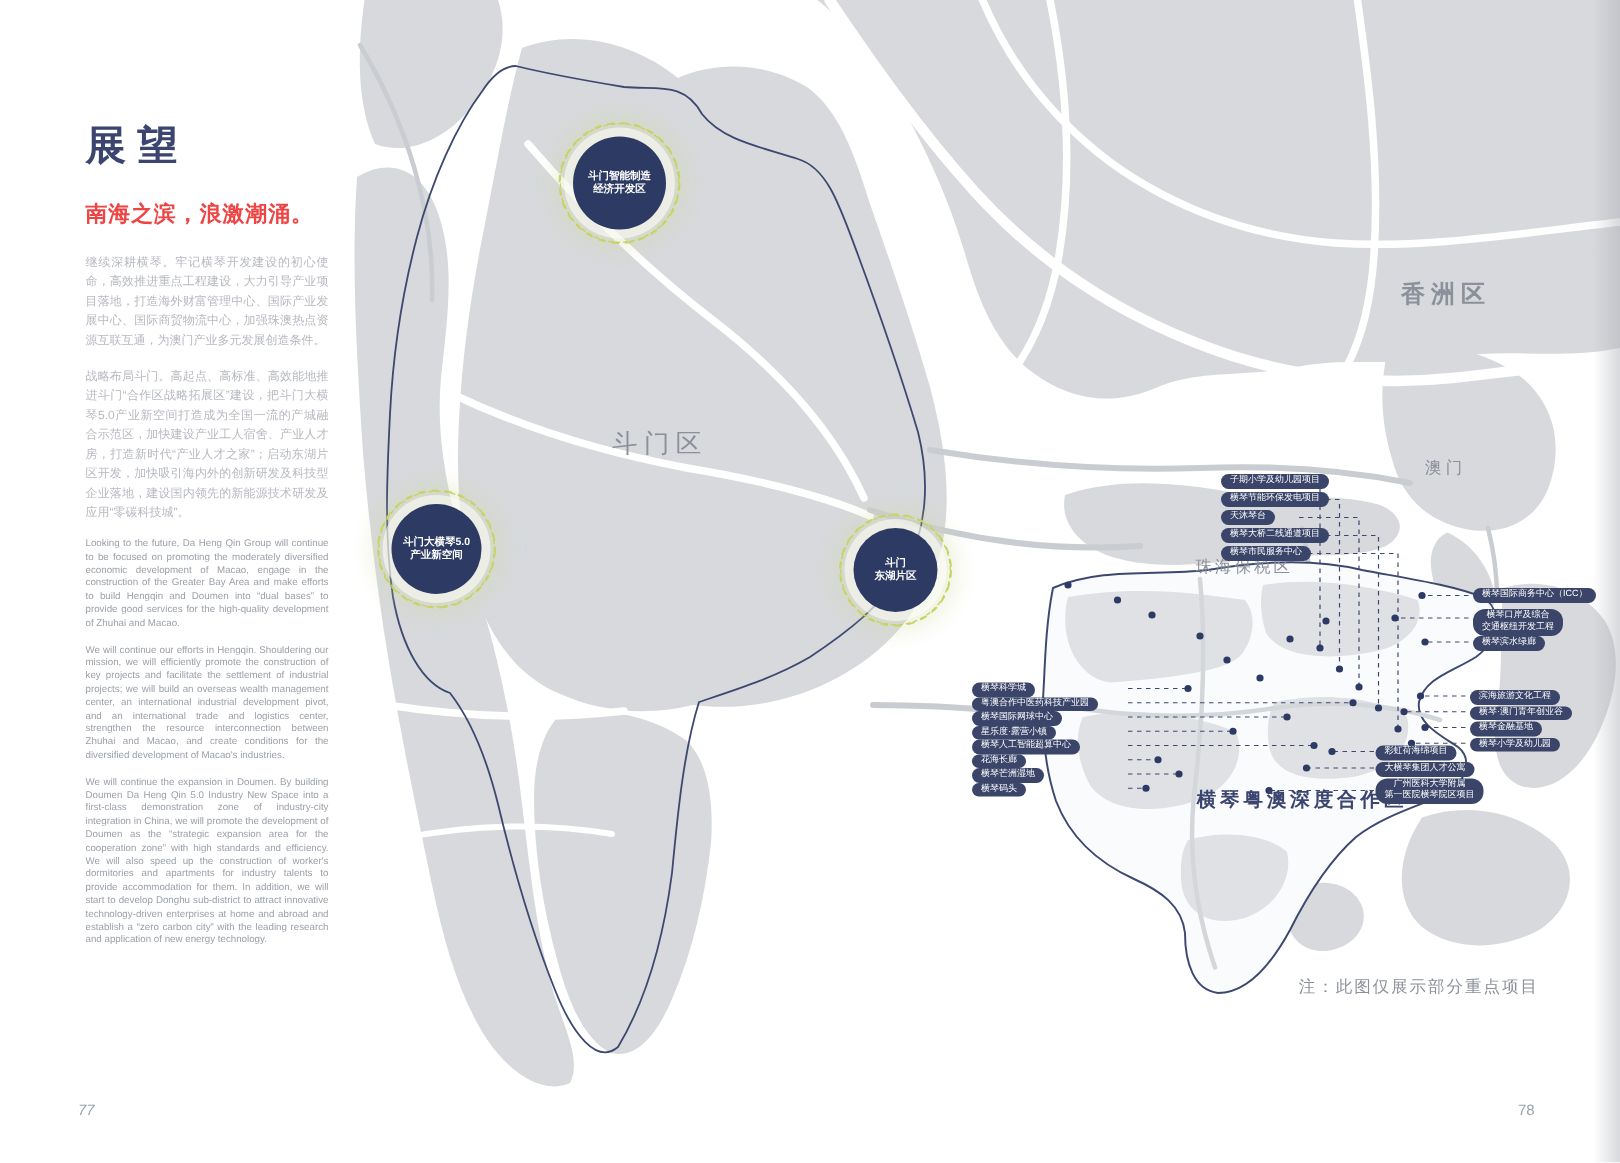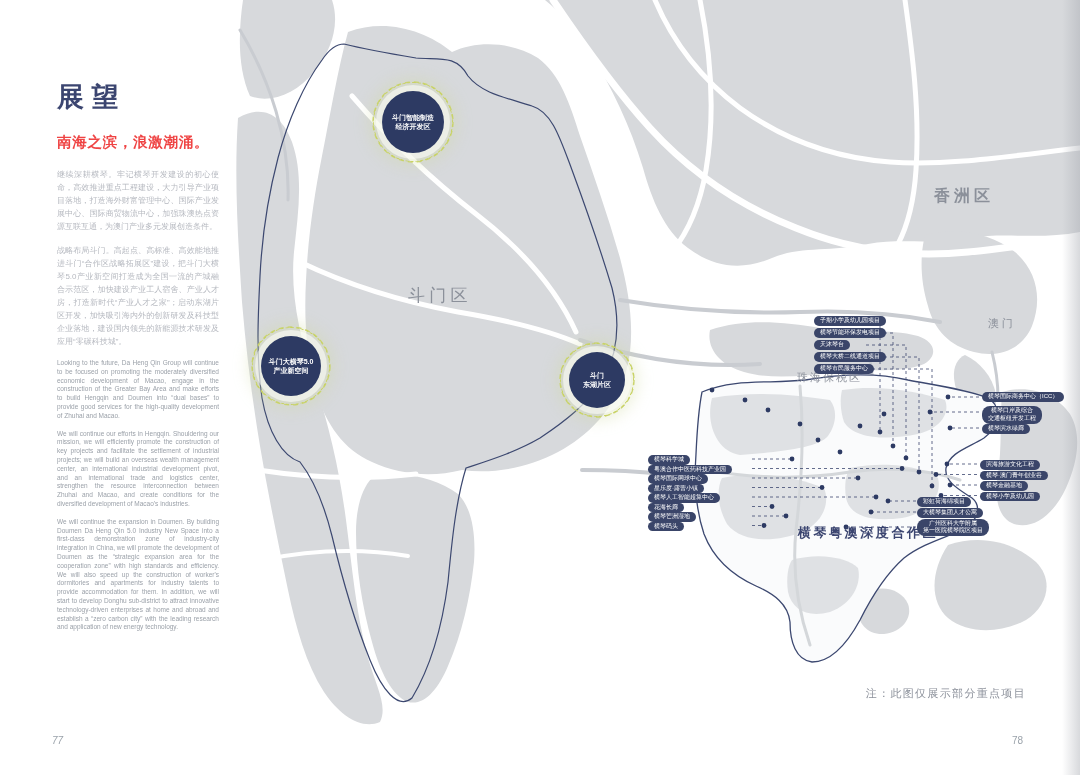--- a/index.html
+++ b/index.html
@@ -27,21 +27,21 @@
 
   
   .region{position:absolute;color:#8b909a;letter-spacing:.25em;white-space:nowrap;}
   .region.coop{color:#3b4570;font-weight:bold;}
 
   
   .pill{position:absolute;background:#3a4569;color:#ffffff;font-size:6px;line-height:1.3;
     padding:1px 6px;border-radius:8px;display:flex;flex-direction:column;align-items:center;
     white-space:nowrap;}
 
-  .map-note{position:absolute;left:858px;top:686px;width:168px;text-align:right;
+  .map-note{position:absolute;left:858px;top:650px;width:168px;text-align:right;
     color:#8b909a;font-size:11px;letter-spacing:.12em;white-space:nowrap;}
   .pageno{position:absolute;top:735px;color:#9aa2aa;font-size:10px;}
   .pageno.left{left:52px;font-style:italic;} .pageno.right{left:1012px;}
 </style>
 </head>
 <body>
 
 <div id="page">
 
   <svg id="map-svg" viewBox="0 0 1080 775">
@@ -183,21 +183,21 @@
     <span>斗门大横琴5.0</span>
     <span>产业新空间</span>
   </div>
   <div class="zone-badge" style="left:569px;top:352px;width:56px;height:56px;">
     <span>斗门</span>
     <span>东湖片区</span>
   </div>
 
   <div class="region" style="left:408px;top:284px;font-size:17px;">斗门区</div>
   <div class="region" style="left:934px;top:186px;font-size:16px;font-weight:bold;">香洲区</div>
-  <div class="region" style="left:950px;top:316px;font-size:11px;margin-left:38px;">澳门</div>
+  <div class="region" style="left:950px;top:304px;font-size:11px;">澳门</div>
   <div class="region" style="left:797px;top:370px;font-size:11px;letter-spacing:.18em;">珠海保税区</div>
   <div class="region coop" style="left:770px;top:524px;width:196px;text-align:center;font-size:13px;letter-spacing:.2em;">横琴粤澳深度合作区</div>
 
   <div id="pills">
       <div class="pill" style="left: 814px; top: 316px;">
         <span>子期小学及幼儿园项目</span>
       </div>
       <div class="pill" style="left: 814px; top: 328px;">
         <span>横琴节能环保发电项目</span>
       </div>

